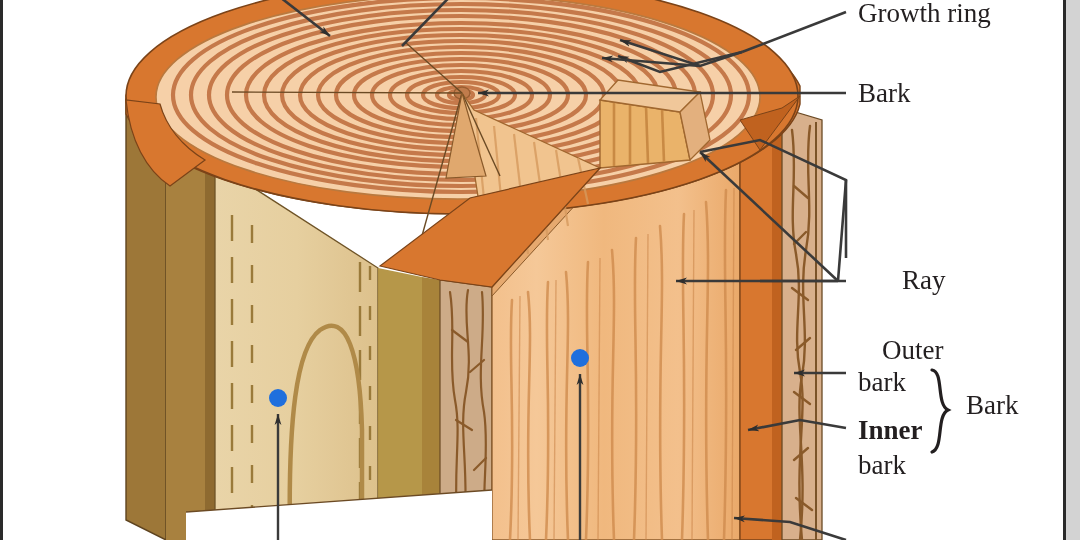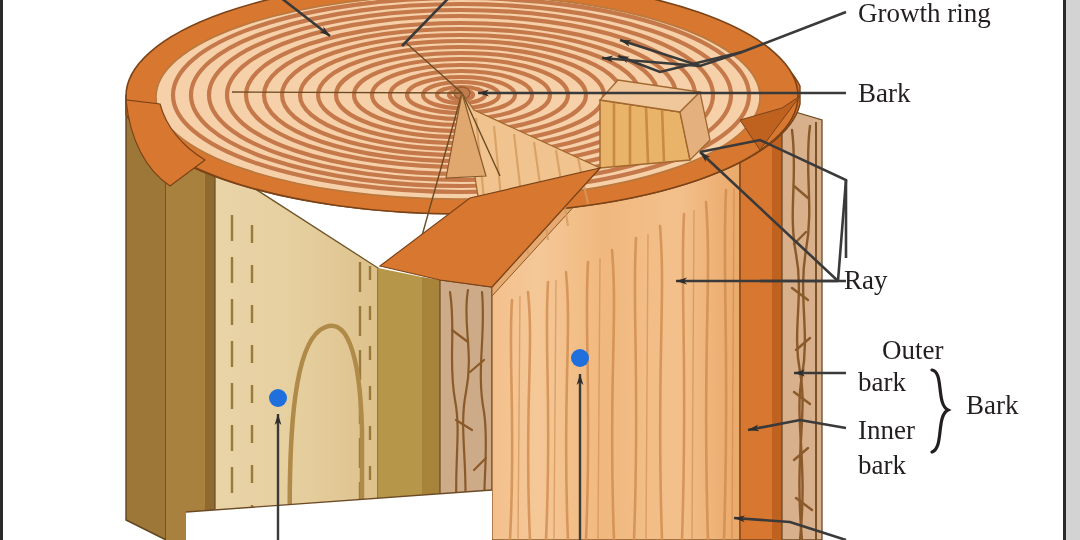--- a/index.html
+++ b/index.html
@@ -237,26 +237,26 @@
     <circle cx="278" cy="398" r="9" fill="#1f6fdd"></circle>
     <circle cx="580" cy="358" r="9" fill="#1f6fdd"></circle>
 
     <path d="M932,370 C944,372 936,404 948,410 C936,416 944,448 932,452" fill="none" stroke="#231f20" stroke-width="3.2" stroke-linecap="round"></path>
   </svg>
 
   <div class="lbl" style="left:858px;top:-2px;">Growth ring</div>
 
   <div class="lbl" style="left:858px;top:78px;">Bark</div>
 
-  <div class="lbl" style="left:844px;top:265px;">Ray</div>
+  <div class="lbl" style="left:902px;top:265px;">Ray</div>
 
   <div class="lbl" style="left:882px;top:335px;">Outer</div>
   <div class="lbl" style="left:858px;top:367px;">bark</div>
 
-  <div class="lbl" style="left:858px;top:415px;">Inner</div>
+  <div class="lbl" style="left:858px;top:415px;font-weight:bold;">Inner</div>
   <div class="lbl" style="left:858px;top:450px;">bark</div>
 
   <div class="lbl" style="left:966px;top:390px;">Bark</div>
 
   <div class="edge-l"></div>
   <div class="edge-r"></div>
   <div class="gutter"></div>
 
 </div>
 

